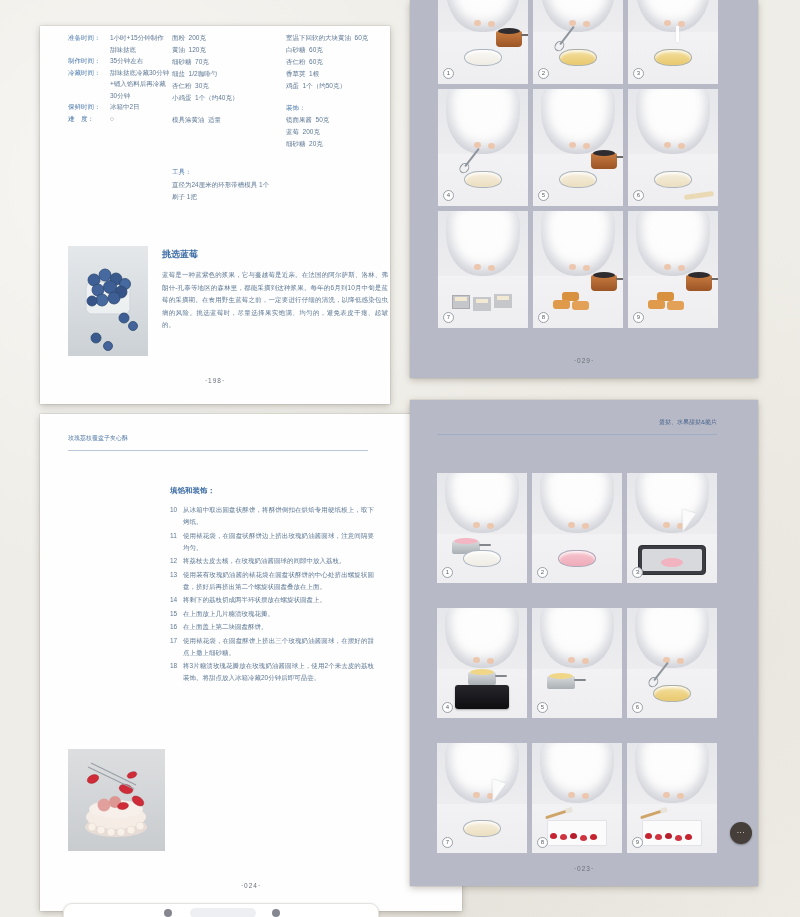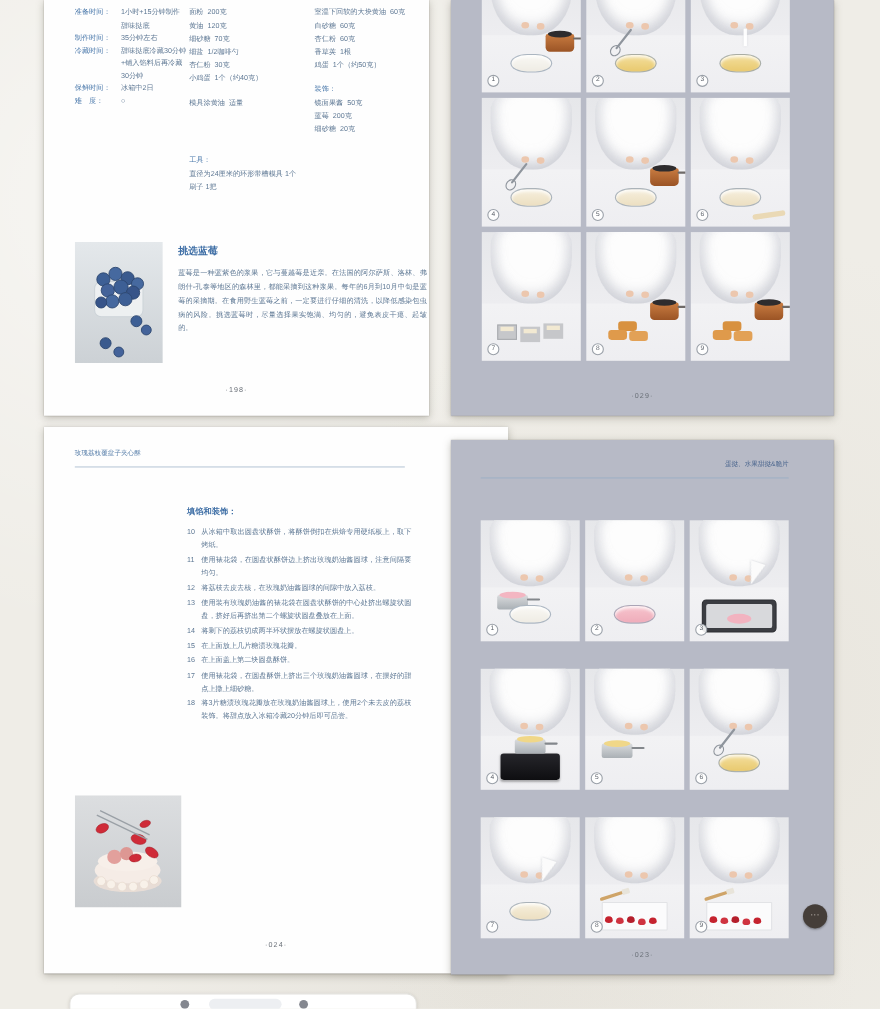--- a/index.html
+++ b/index.html
@@ -7,21 +7,21 @@
        font-family:"Liberation Sans","DejaVu Sans",sans-serif;
        background-color:#efede7;
        background-image:
          radial-gradient(circle at 15% 20%, rgba(255,255,255,.5), rgba(255,255,255,0) 40%),
          radial-gradient(circle at 85% 70%, rgba(221,216,205,.35), rgba(221,216,205,0) 45%),
          radial-gradient(circle at 55% 95%, rgba(210,205,195,.3), rgba(210,205,195,0) 35%);}
   .canvas{position:absolute;inset:0;}
 
   
   .page{position:absolute;box-shadow:0 2px 7px rgba(110,104,92,.4),0 0 1px rgba(90,85,75,.5);overflow:hidden;}
-  .page.white{background:#fefefe;}
+  .page.white{background:#fefefe;margin-top:26px;}
   .page.grey{background:#b7bac6;}
   .page-tl{left:40px;top:0;width:350px;height:378px;}
   .page-tr{left:410px;top:0;width:348px;height:378px;}
   .page-bl{left:40px;top:388px;width:422px;height:497px;}
   .page-br{left:410px;top:400px;width:348px;height:486px;}
 
   .pageno{position:absolute;left:0;right:0;text-align:center;font-size:6.5px;color:#6a7078;letter-spacing:1px;}
 
   
   .meta{position:absolute;left:28px;top:6px;width:104px;font-size:6.5px;line-height:11.5px;}

